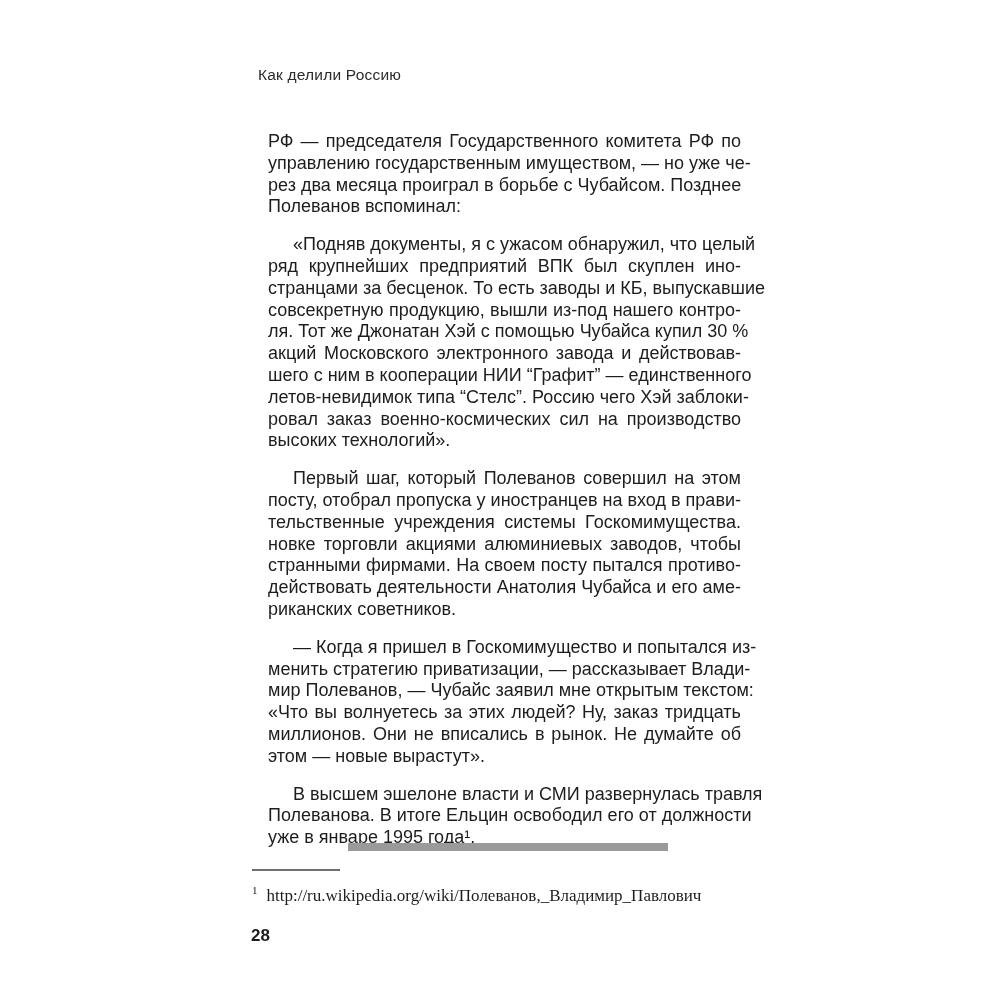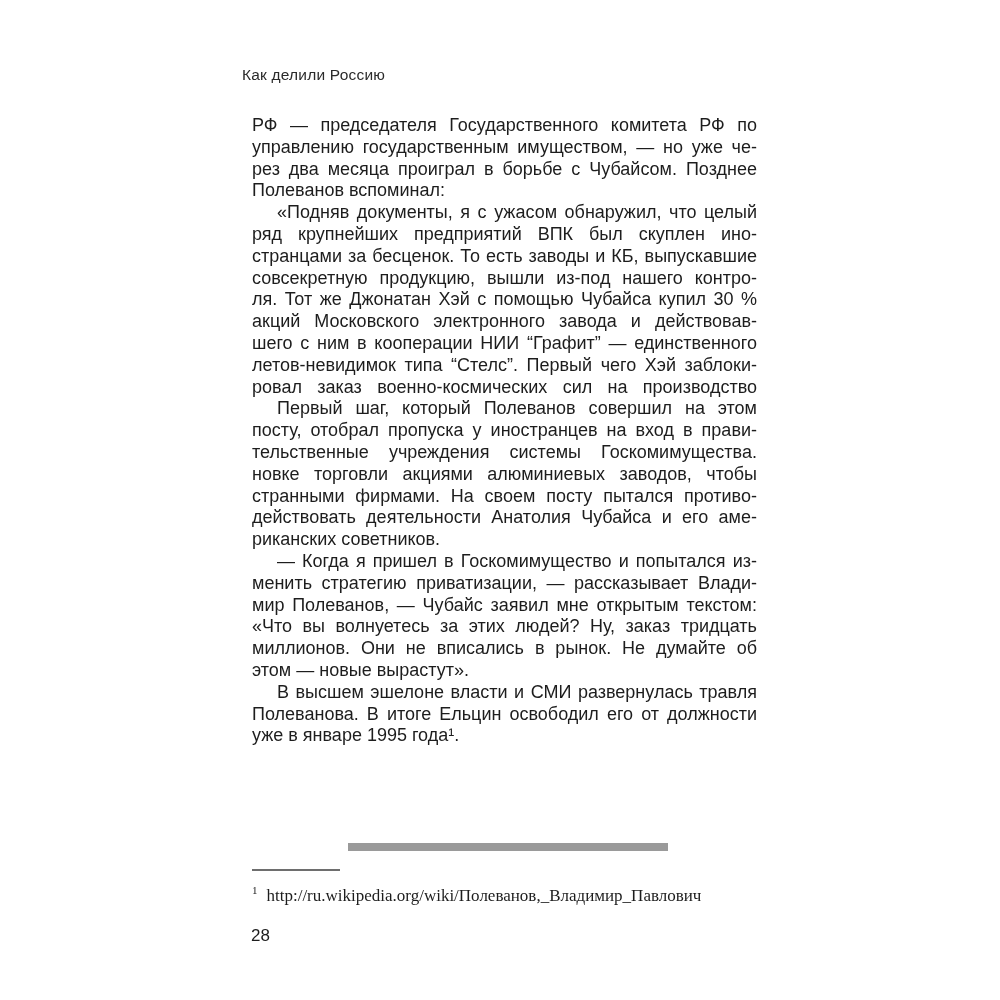--- a/index.html
+++ b/index.html
@@ -10,37 +10,37 @@
   .page {
     position: relative;
     width: 1000px;
     height: 1000px;
     background: #ffffff;
     overflow: hidden;
     font-family: "Liberation Sans", sans-serif;
   }
   .running-header {
     position: absolute;
-    left: 242px;
+    left: 258px;
     top: 66px;
     font-size: 15.5px;
     line-height: 18px;
     color: #2b2b2b;
     letter-spacing: 0.2px;
   }
   .body-text {
     position: absolute;
     left: 252px;
     top: 115px;
     width: 505px;
     font-size: 18px;
     line-height: 21.8px;
     color: #1d1d1d;
   }
-  .para { margin: 0; padding: 0; }
+  .para { margin: 16px; padding: 0; }
   .line {
     text-align: justify;
     text-align-last: justify;
     white-space: nowrap;
     overflow: visible;
   }
   .line.lastline {
     text-align: right;
     text-align-last: left;
   }
@@ -74,21 +74,21 @@
   }
   .footnote sup {
     font-size: 11px;
     margin-right: 9px;
   }
   .page-number {
     position: absolute;
     left: 251px;
     top: 926px;
     font-size: 17px;
-    font-weight: normal;
+    font-weight: bold;
     color: #1d1d1d;
   }
 </style>
 </head>
 <body>
 
 <div class="page">
 
   <div class="running-header">Как делили Россию</div>
 
@@ -100,22 +100,23 @@
         <div class="line lastline">Полеванов вспоминал:</div>
       </div>
       <div class="para indent">
         <div class="line">«Подняв документы, я с ужасом обнаружил, что целый</div>
         <div class="line">ряд крупнейших предприятий ВПК был скуплен ино-</div>
         <div class="line">странцами за бесценок. То есть заводы и КБ, выпускавшие</div>
         <div class="line">совсекретную продукцию, вышли из-под нашего контро-</div>
         <div class="line">ля. Тот же Джонатан Хэй с помощью Чубайса купил 30 %</div>
         <div class="line">акций Московского электронного завода и действовав-</div>
         <div class="line">шего с ним в кооперации НИИ “Графит” — единственного</div>
-        <div class="line">летов-невидимок типа “Стелс”. Первый чего Хэй заблоки-</div>
+        <div class="line">летов-невидимок типа “Стелс”. Россию чего Хэй заблоки-</div>
         <div class="line">ровал заказ военно-космических сил на производство</div>
+        <div class="line lastline">высоких технологий».</div>
       </div>
       <div class="para indent">
         <div class="line">Первый шаг, который Полеванов совершил на этом</div>
         <div class="line">посту, отобрал пропуска у иностранцев на вход в прави-</div>
         <div class="line">тельственные учреждения системы Госкомимущества.</div>
         <div class="line">новке торговли акциями алюминиевых заводов, чтобы</div>
         <div class="line">странными фирмами. На своем посту пытался противо-</div>
         <div class="line">действовать деятельности Анатолия Чубайса и его аме-</div>
         <div class="line lastline">риканских советников.</div>
       </div>

